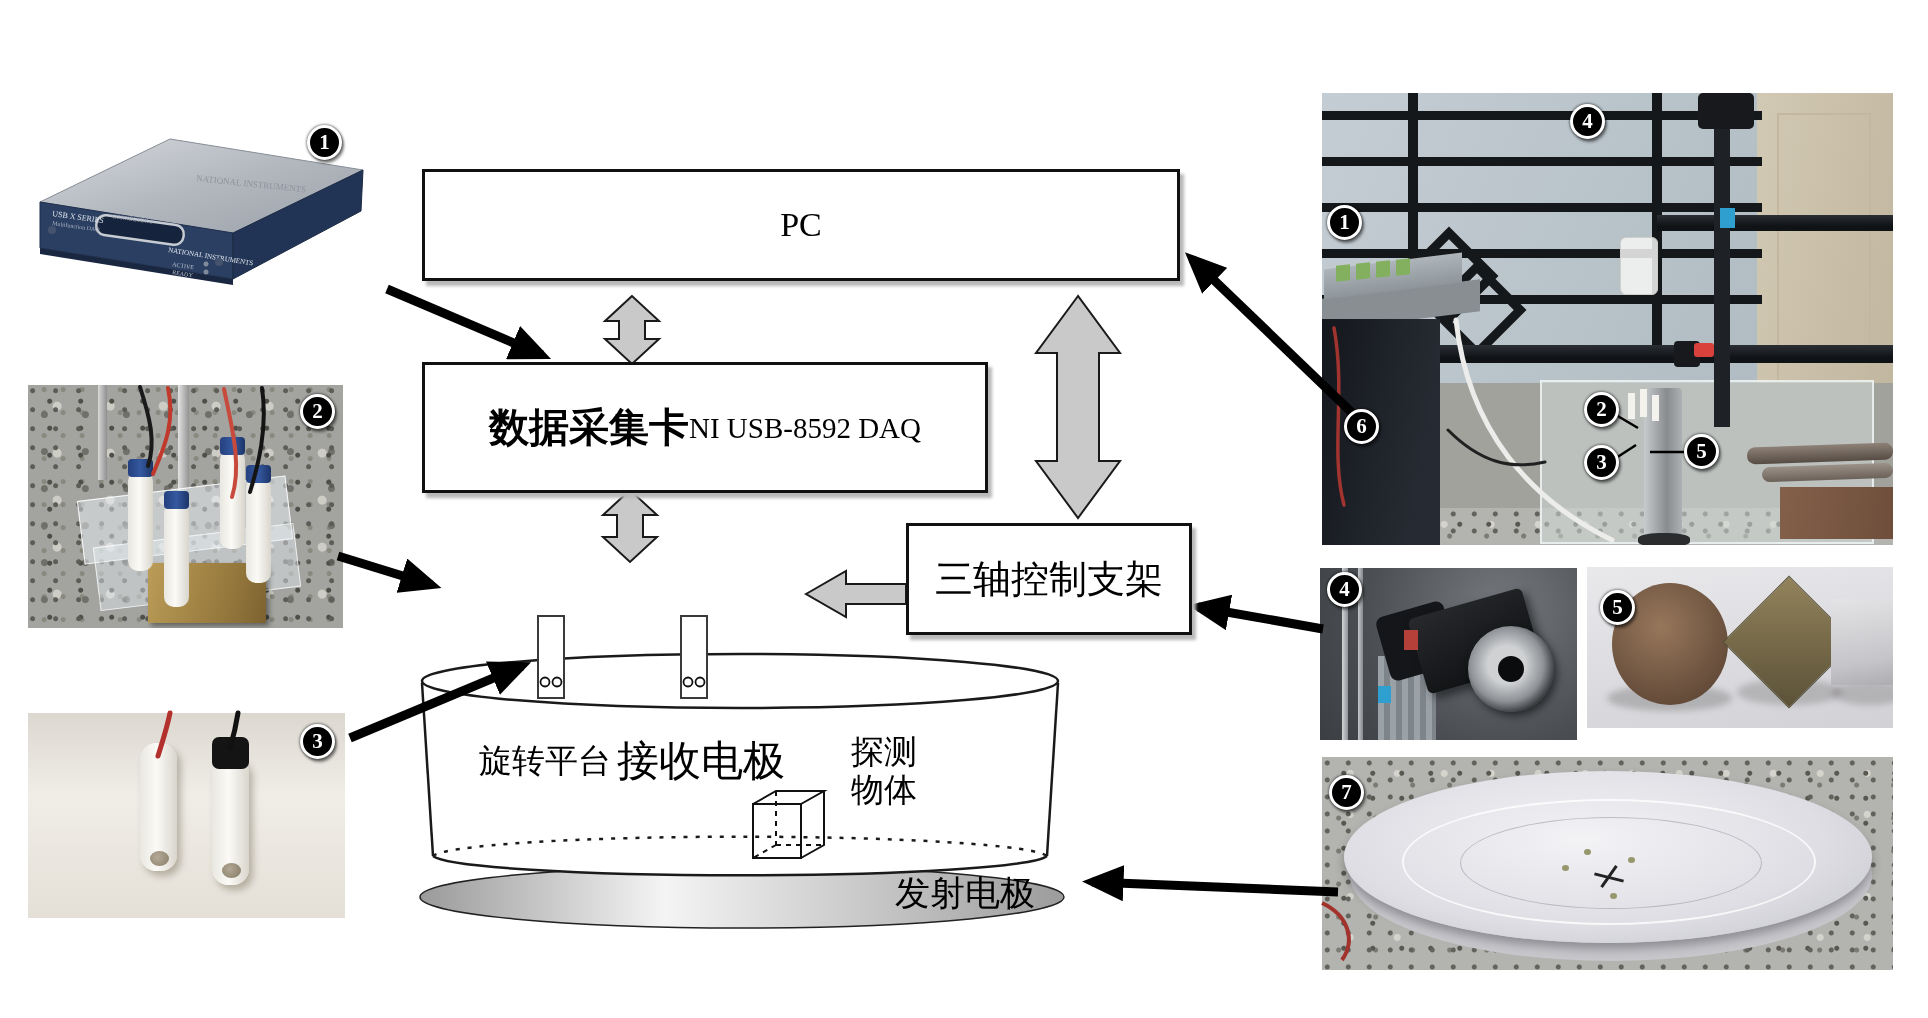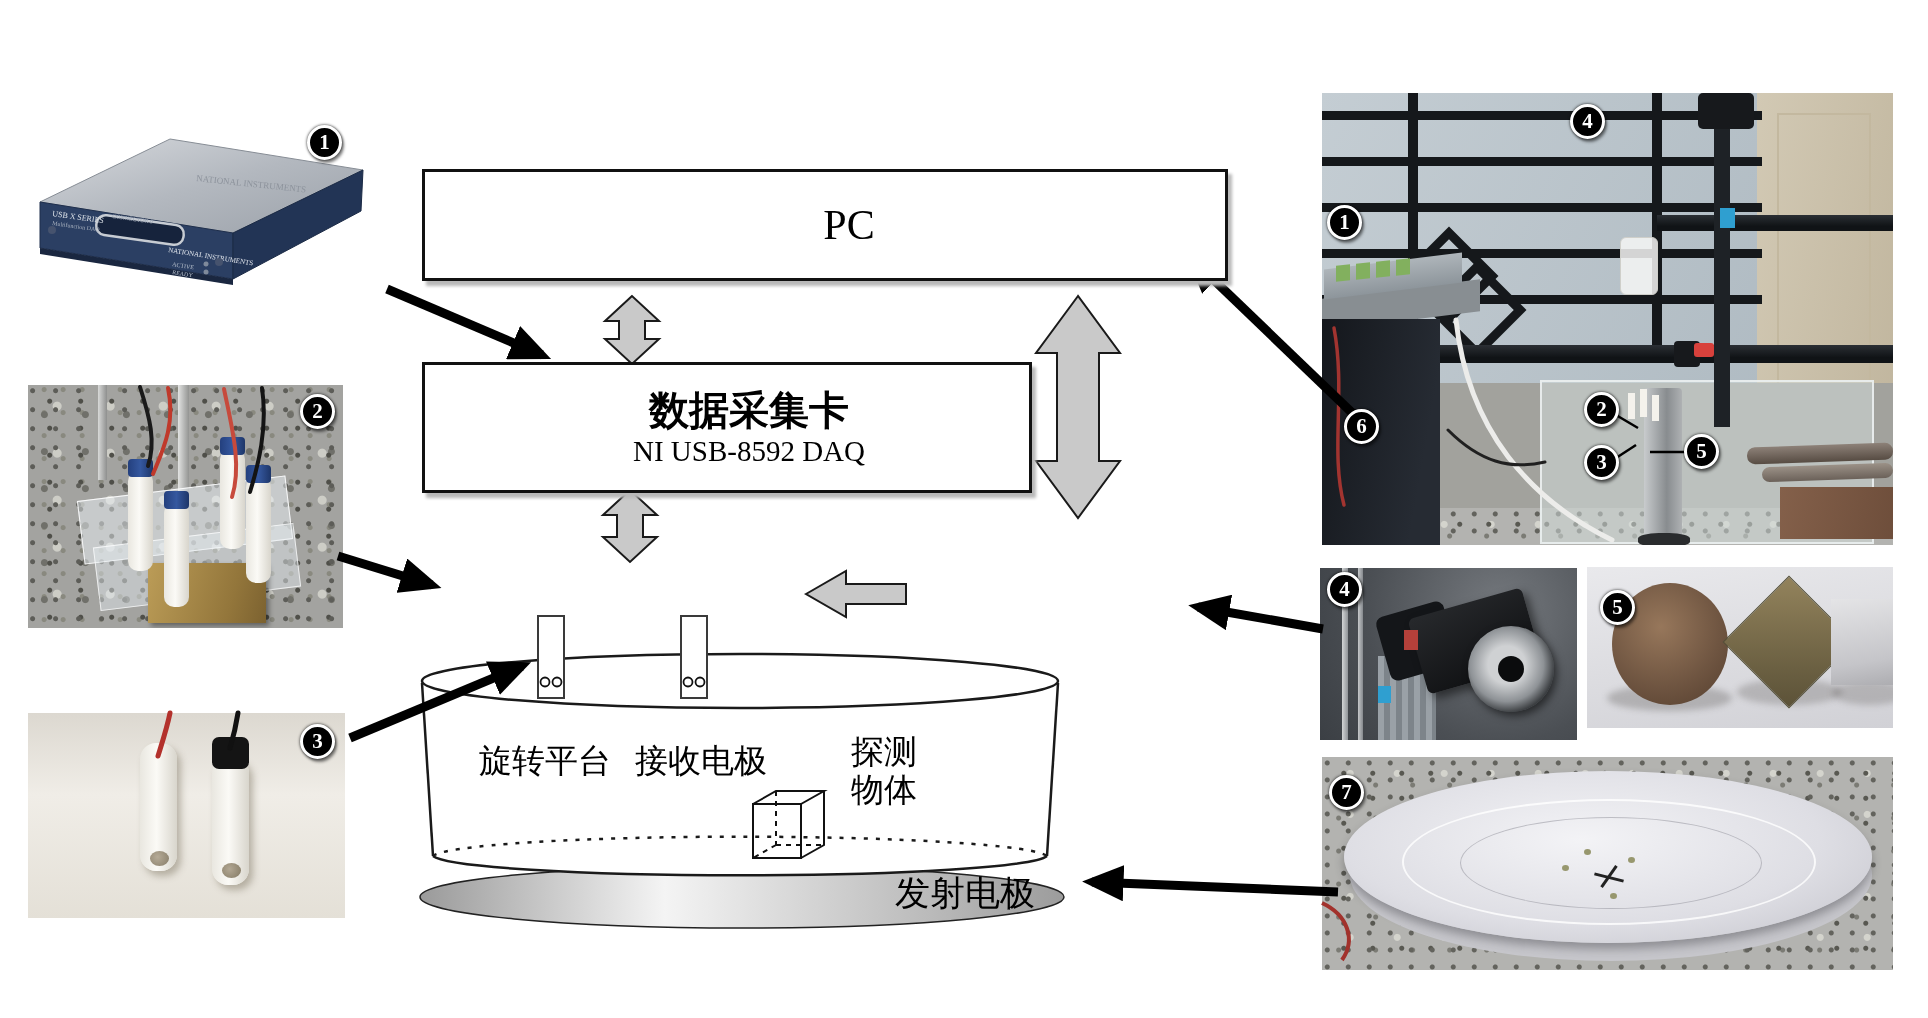--- a/index.html
+++ b/index.html
@@ -2,21 +2,21 @@
 <html><head>
 <meta charset="utf-8">
 <style>
   html,body{margin:0;padding:0;background:#fff;}
   body{font-family:"Liberation Serif","DejaVu Serif",serif;}
   #canvas{position:relative;width:1928px;height:1018px;background:#fff;overflow:hidden;}
   .abs{position:absolute;}
   
   .dbox{position:absolute;background:#fff;border:3px solid #111;box-shadow:4px 5px 3px #b9b9b9;
         display:flex;align-items:center;justify-content:center;color:#000;z-index:10;}
-  .dbox.col{flex-direction:column;padding-left:44px;}
+  .dbox.col{}
   .daq-t{font-size:40px;font-weight:bold;line-height:46px;}
   .daq-s{font-size:29px;line-height:34px;}
   .tanklabel{position:absolute;transform:translate(-50%,-50%);color:#000;z-index:10;white-space:nowrap;}
   
   .photo{position:absolute;overflow:hidden;z-index:1;}
   .granite{background-color:#a3a3a0;background-image:
      radial-gradient(circle at 20% 30%, #5d5d58 0 2px, transparent 3px),
      radial-gradient(circle at 70% 60%, #4f4f49 0 2px, transparent 3px),
      radial-gradient(circle at 40% 80%, #70706a 0 3px, transparent 4px),
      radial-gradient(circle at 85% 20%, #89897f 0 2px, transparent 3px),
@@ -238,33 +238,36 @@
       <line x1="1338" y1="892" x2="1092" y2="882"></line>
     </g>
 
     <g stroke="#000" stroke-width="2.5">
       <line x1="1616" y1="415" x2="1638" y2="428"></line>
       <line x1="1616" y1="458" x2="1636" y2="445"></line>
       <line x1="1686" y1="452" x2="1650" y2="452"></line>
     </g>
   </svg>
 
-  <div class="dbox" style="left:422px;top:169px;width:752px;height:106px;font-size:42px;padding-left:48px;">
+  <div class="dbox" style="left:422px;top:169px;width:752px;height:106px;font-size:34px;">
     <span>PC</span>
   </div>
 
   <div class="dbox col" style="left:422px;top:362px;width:560px;height:125px;">
     <div class="daq-t">数据采集卡</div>
     <div class="daq-s">NI USB-8592 DAQ</div>
   </div>
 
 
+  <div class="dbox" style="left:906px;top:523px;width:280px;height:106px;font-size:38px;">
+    <span>三轴控制支架</span>
+  </div>
 
   <div class="tanklabel" style="left:545px;top:761px;font-size:33px;">旋转平台</div>
-  <div class="tanklabel" style="left:701px;top:761px;font-size:33px;font-family:Liberation Serif, serif;">接收电极</div>
+  <div class="tanklabel" style="left:701px;top:761px;font-size:42px;font-family:Liberation Serif, serif;">接收电极</div>
   <div class="tanklabel" style="left:884px;top:752px;font-size:33px;">探测</div>
   <div class="tanklabel" style="left:884px;top:790px;font-size:33px;">物体</div>
   <div class="tanklabel" style="left:965px;top:893px;font-size:35px;">发射电极</div>
 
   <div class="badge" style="left:307px;top:125px;">1</div>
   <div class="badge" style="left:300px;top:394px;">2</div>
   <div class="badge" style="left:300px;top:724px;">3</div>
   <div class="badge" style="left:1570px;top:104px;">4</div>
   <div class="badge" style="left:1327px;top:205px;">1</div>
   <div class="badge" style="left:1344px;top:409px;">6</div>

